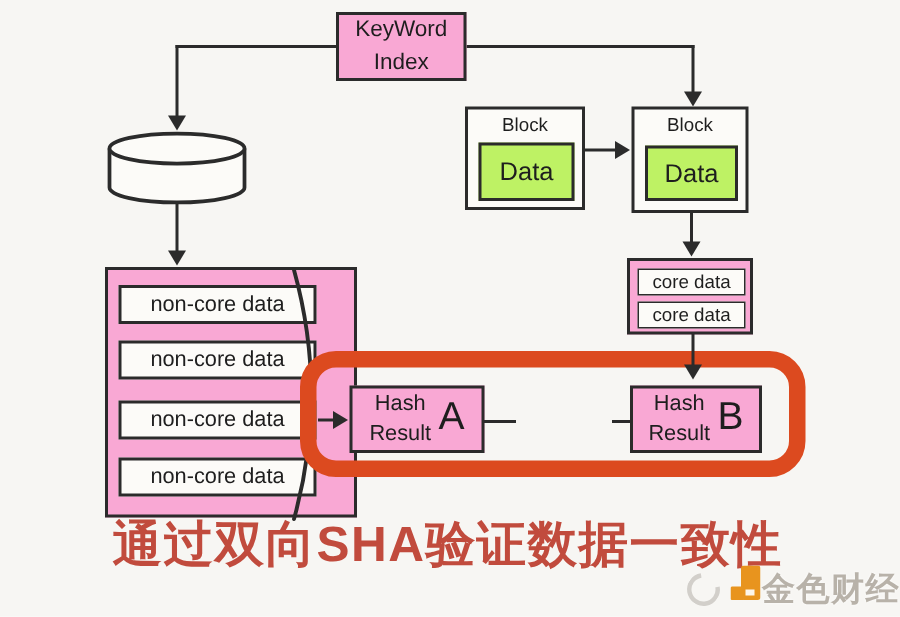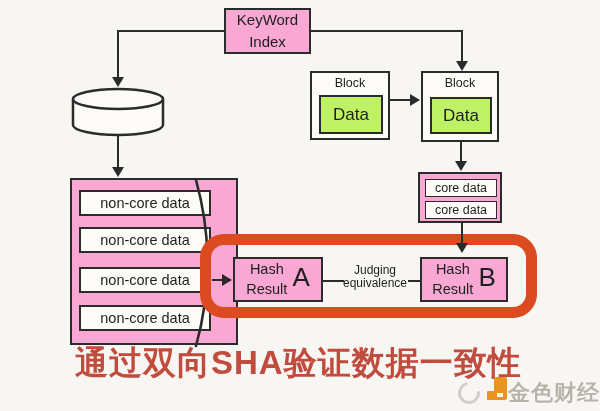--- a/index.html
+++ b/index.html
@@ -142,24 +142,20 @@
 
   <div class="box hashbox" style="left:233px;top:257px;width:90px;height:45px;">
     <div class="hash-lines">
       <div>Hash</div>
       <div>Result</div>
     </div>
     <div class="hash-letter">A</div>
   </div>
 
   <div class="hline over-red" style="left:322px;top:280px;width:22px;"></div>
-  <div class="judging">
-    <div>Judging</div>
-    <div>equivalence</div>
-  </div>
   <div class="hline over-red" style="left:408px;top:280px;width:13px;"></div>
 
   <div class="box hashbox" style="left:420px;top:257px;width:88px;height:45px;">
     <div class="hash-lines">
       <div>Hash</div>
       <div>Result</div>
     </div>
     <div class="hash-letter">B</div>
   </div>
 

